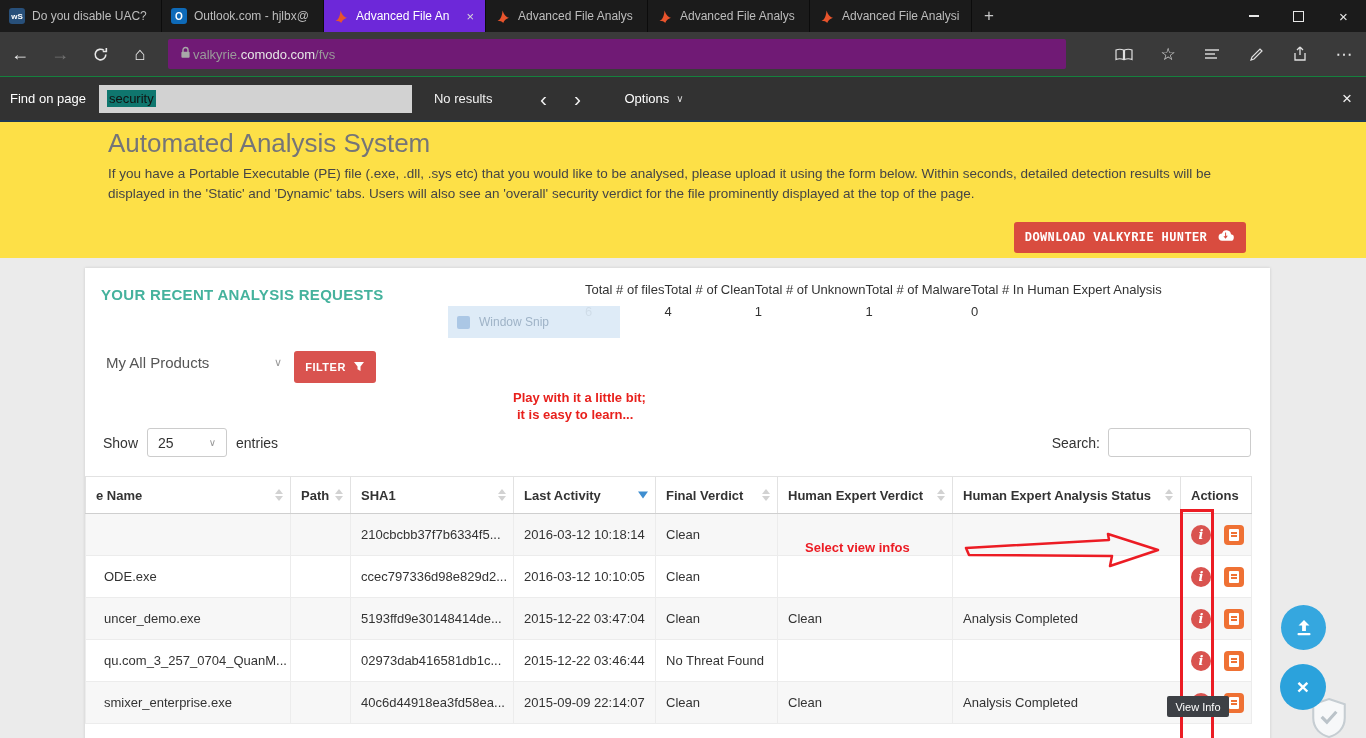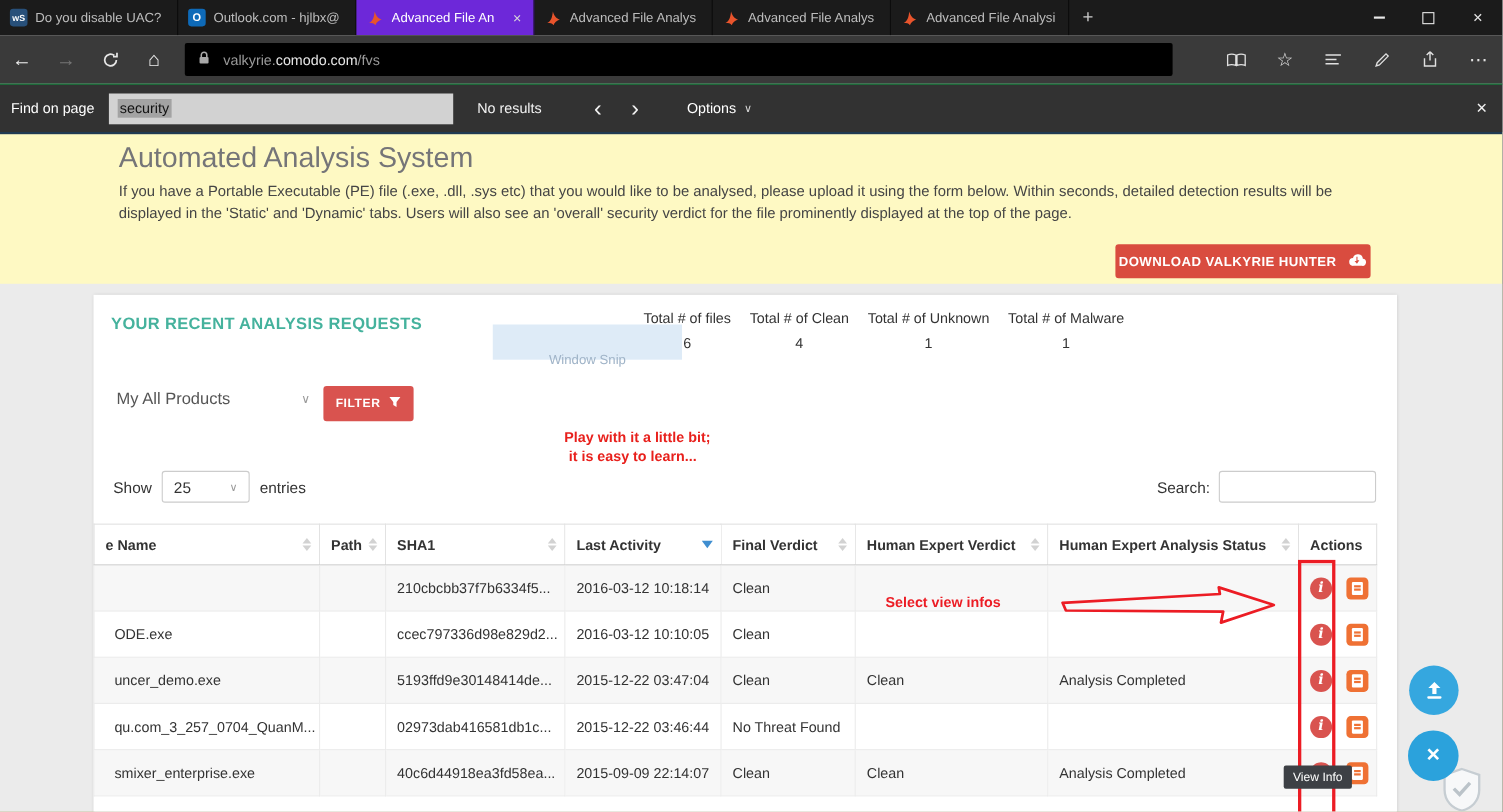--- a/index.html
+++ b/index.html
@@ -20,54 +20,54 @@
   .newtab{width:34px;display:flex;align-items:center;justify-content:center;color:#c8c8c8;font-size:17px;}
   .win-controls{margin-left:auto;display:flex;}
   .win-btn{width:45px;height:32px;display:flex;align-items:center;justify-content:center;color:#e8e8e8;font-size:15px;}
   .min-line{width:10px;height:1.5px;background:#e8e8e8;display:block;}
   .max-box{width:9px;height:9px;border:1.2px solid #e8e8e8;display:block;}
 
   
   .navbar{position:absolute;top:32px;left:0;right:0;height:44px;background:#3a3a3a;display:flex;align-items:center;}
   .nav-btn{width:40px;height:44px;display:flex;align-items:center;justify-content:center;color:#ececec;font-size:18px;}
   .nav-btn.disabled{color:#747474;}
-  .addrbar{margin-left:8px;width:898px;height:30px;background:#000000;border-radius:2px;display:flex;align-items:center;padding:0 12px;gap:12px;font-size:13px;box-sizing:border-box;}
+  .addrbar{margin-left:8px;width:898px;height:30px;background:#701a75;border-radius:2px;display:flex;align-items:center;padding:0 12px;gap:2px;font-size:13px;box-sizing:border-box;}
   .url{white-space:nowrap;}
   .url-sub,.url-path{color:#9a9a9a;}
   .url-dom{color:#e6e6e6;}
   .nav-icons{margin-left:auto;display:flex;}
   .nav-icon{width:44px;height:44px;display:flex;align-items:center;justify-content:center;color:#e2e2e2;font-size:17px;}
 
   
   .findbar{position:absolute;top:76px;left:0;right:0;height:44px;background:#323232;border-top:1px solid #15803d;display:flex;align-items:center;color:#fff;font-size:13px;box-sizing:border-box;}
   .find-label{padding-left:10px;}
   .find-input{margin-left:13px;width:313px;height:28px;background:#d2d2d2;display:flex;align-items:center;padding:0 8px;box-sizing:border-box;color:#111;}
-  .find-sel{background:#a3a3a3;padding:1px 2px;}
+  .find-sel{background:#0f766e;padding:1px 2px;}
   .find-result{margin-left:22px;color:#f2f2f2;}
   .find-chev{width:34px;height:34px;display:flex;align-items:center;justify-content:center;font-size:21px;color:#f2f2f2;}
   .find-chev.first{margin-left:34px;}
   .find-options{margin-left:30px;display:flex;align-items:center;gap:7px;}
   .find-options .chev{font-size:10px;color:#d8d8d8;}
   .find-close{margin-left:auto;margin-right:14px;font-size:17px;color:#f2f2f2;}
 
   
-  .content{position:absolute;top:120px;left:0;right:0;bottom:0;background:#fef9c3;overflow:hidden;}
+  .content{position:absolute;top:120px;left:0;right:0;bottom:0;background:#fde047;overflow:hidden;}
   .topline{height:2px;background:#203a52;}
   .page-title{position:absolute;left:108px;top:8px;font-size:26px;font-weight:400;color:#757578;}
   .page-desc{position:absolute;left:108px;top:44px;width:1106px;font-size:13.5px;color:#454545;line-height:1.5;}
-  .download-btn{position:absolute;left:1014px;top:102px;width:232px;height:31px;background:#d94c3f;color:#fff;font-size:12px;font-weight:bold;letter-spacing:.4px;display:flex;align-items:center;justify-content:center;gap:9px;border-radius:3px;}
+  .download-btn{position:absolute;left:1014px;top:102px;width:232px;height:31px;background:#d94c3f;color:#fff;font-size:12px;font-weight:bold;letter-spacing:.4px;display:flex;align-items:center;justify-content:center;gap:9px;border-radius:3px;font-family:Liberation Mono, monospace;}
   .grayband{position:absolute;top:138px;left:0;right:0;bottom:0;background:#ebebeb;}
   .card{position:absolute;left:85px;top:148px;width:1185px;height:640px;background:#fff;box-shadow:0 0 3px rgba(0,0,0,.14);}
 
   .card-heading{position:absolute;left:16px;top:18px;color:#45b29d;font-size:15px;font-weight:bold;letter-spacing:.3px;}
-  .stats{position:absolute;left:500px;top:14px;display:flex;gap:17px;text-align:center;font-size:13px;color:#333;}
+  .stats{position:absolute;left:500px;top:14px;display:flex;text-align:left;font-size:13px;color:#333;}
   .stat-label{white-space:nowrap;}
   .stat-value{margin-top:7px;}
 
-  .window-snip{position:absolute;left:363px;top:27px;width:172px;height:26px;background:rgba(219,233,246,.93);display:flex;align-items:center;gap:9px;padding:16px 9px;font-size:12px;color:#9fb3c7;box-sizing:border-box;z-index:5;flex-direction:column;}
+  .window-snip{position:absolute;left:363px;top:38px;width:172px;height:26px;background:rgba(219,233,246,.93);display:flex;align-items:center;gap:9px;padding:16px 9px;font-size:12px;color:#9fb3c7;box-sizing:border-box;z-index:5;}
   .snip-icon{width:13px;height:13px;background:rgba(130,170,215,.55);border-radius:2px;}
 
   .products-select{position:absolute;left:21px;top:86px;width:176px;display:flex;justify-content:space-between;align-items:center;font-size:15px;color:#555;}
   .products-select .chev{font-size:11px;color:#999;}
   .filter-btn{position:absolute;left:209px;top:83px;width:82px;height:32px;background:#d9534f;border-radius:3px;color:#fff;font-weight:bold;font-size:11px;letter-spacing:.5px;display:flex;align-items:center;justify-content:center;gap:7px;}
 
   .play-note{position:absolute;left:424px;top:121px;width:230px;text-align:left;color:#e8201c;font-weight:bold;font-size:13px;line-height:17px;z-index:6;}
   .play-note div:first-child{margin-left:4px;}
   .play-note div:last-child{margin-left:8px;}
 
@@ -254,20 +254,24 @@
           <div class="stat-value">4</div>
         </div>
         <div class="stat">
           <div class="stat-label">Total # of Unknown</div>
           <div class="stat-value">1</div>
         </div>
         <div class="stat">
           <div class="stat-label">Total # of Malware</div>
           <div class="stat-value">1</div>
         </div>
+        <div class="stat">
+          <div class="stat-label">Total # In Human Expert Analysis</div>
+          <div class="stat-value">0</div>
+        </div>
       </div>
 
       <div class="window-snip">
         <span class="snip-icon"></span>
         <span>Window Snip</span>
       </div>
 
       <div class="products-select">
         <span>My All Products</span>
         <span class="chev">∨</span>

